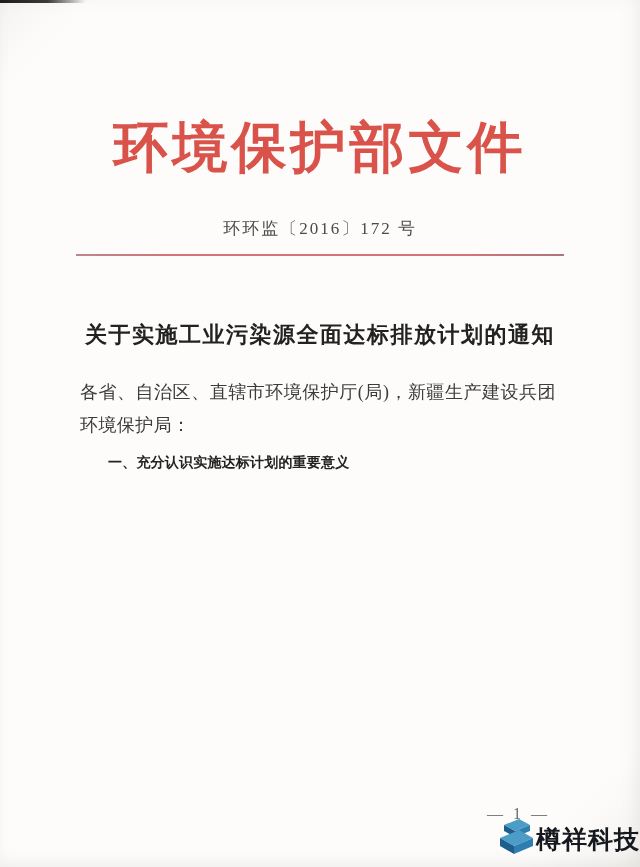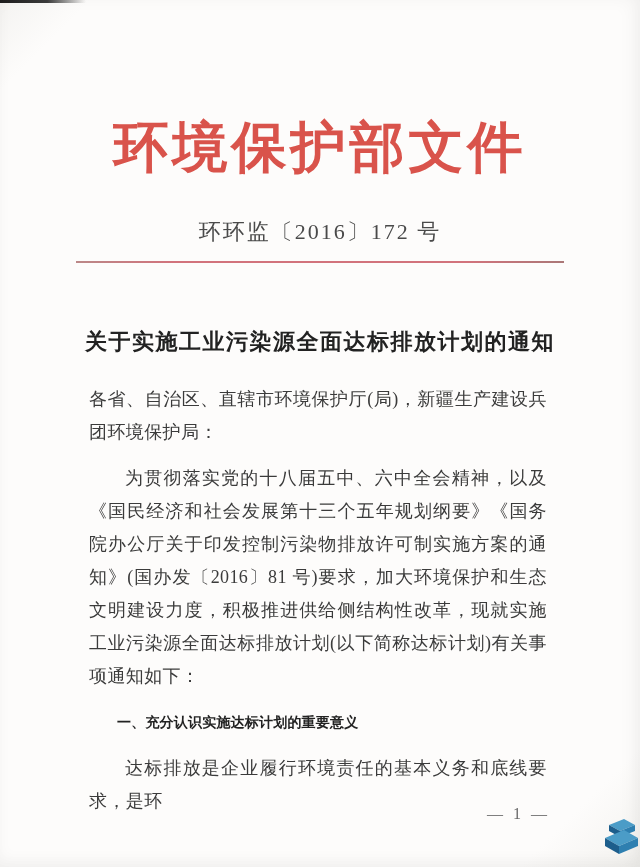--- a/index.html
+++ b/index.html
@@ -28,21 +28,21 @@
     text-align: center;
     font-size: 55px;
     font-weight: bold;
     letter-spacing: 4px;
     color: #d9534b;
     line-height: 1.2;
   }
   .doc-number {
     margin-top: 36px;
     text-align: center;
-    font-size: 22px;
+    font-size: 17px;
     letter-spacing: 2px;
     color: #4a4a4a;
   }
   .divider {
     margin: 14px 76px 0 76px;
     height: 2px;
     background: linear-gradient(to right, #b88, #d2737c 20%, #d2737c 80%, #a77);
   }
   .doc-title {
     margin-top: 64px;
@@ -53,21 +53,21 @@
     color: #222;
   }
   .doc-body {
     margin: 26px 80px 0 76px;
     font-size: 18px;
     line-height: 33px;
     color: #3b3b3b;
     text-align: justify;
     letter-spacing: 0.4px;
   }
-  .doc-body p { margin: 13px; }
+  .doc-body p { margin: 4px; }
   .indent { text-indent: 2em; }
   .section-heading {
     font-weight: bold;
     color: #222;
     font-family: "Liberation Sans", "DejaVu Sans", sans-serif;
     font-size: 14px;
     letter-spacing: 0.2px;
   }
   .page-number {
     position: absolute;
@@ -104,35 +104,34 @@
   <div class="doc-header">环境保护部文件</div>
 
   <div class="doc-number">环环监〔2016〕172 号</div>
 
   <div class="divider"></div>
 
   <div class="doc-title">关于实施工业污染源全面达标排放计划的通知</div>
 
   <div class="doc-body">
     <p>各省、自治区、直辖市环境保护厅(局)，新疆生产建设兵团环境保护局：</p>
-    <p class="indent">为贯彻落实党的十八届五中、六中全会精神，以及《国民经济和社会发展第十三个五年规划纲要》《国务院办公厅关于印发控制污染物排放许可制实施方案的通知》(国办发〔2016〕81 号)要求，加大环境保护和生态文明建设力度，积极推进供给侧结构性改革，现就实施工业污染源全面达标排放计划(以下简称达标计划)有关事项通知如下：</p>
     <p class="indent section-heading">一、充分认识实施达标计划的重要意义</p>
-    <p class="indent">达标排放是企业履行环境责任的基本义务和底线要求，是环</p>
   </div>
 
   <div class="page-number">— 1 —</div>
 
   <div class="watermark">
     <span>
       <svg width="40" height="44" viewBox="0 0 40 44" aria-hidden="true">
 
         <polygon points="9,10 24,4 35,10 20,16" fill="#4b9cc7"></polygon>
         <polygon points="20,16 35,10 35,16 20,22" fill="#2e7fb0"></polygon>
         <polygon points="9,10 20,16 20,22 9,16" fill="#1d5e8c"></polygon>
 
         <polygon points="5,23 24,15 38,23 19,31" fill="#4b9cc7"></polygon>
         <polygon points="19,31 38,23 38,31 19,39" fill="#2e7fb0"></polygon>
         <polygon points="5,23 19,31 19,39 5,31" fill="#1d5e8c"></polygon>
       </svg>
     </span>
+    <span class="watermark-text">樽祥科技</span>
   </div>
 
 </div>
 
 </body></html>

